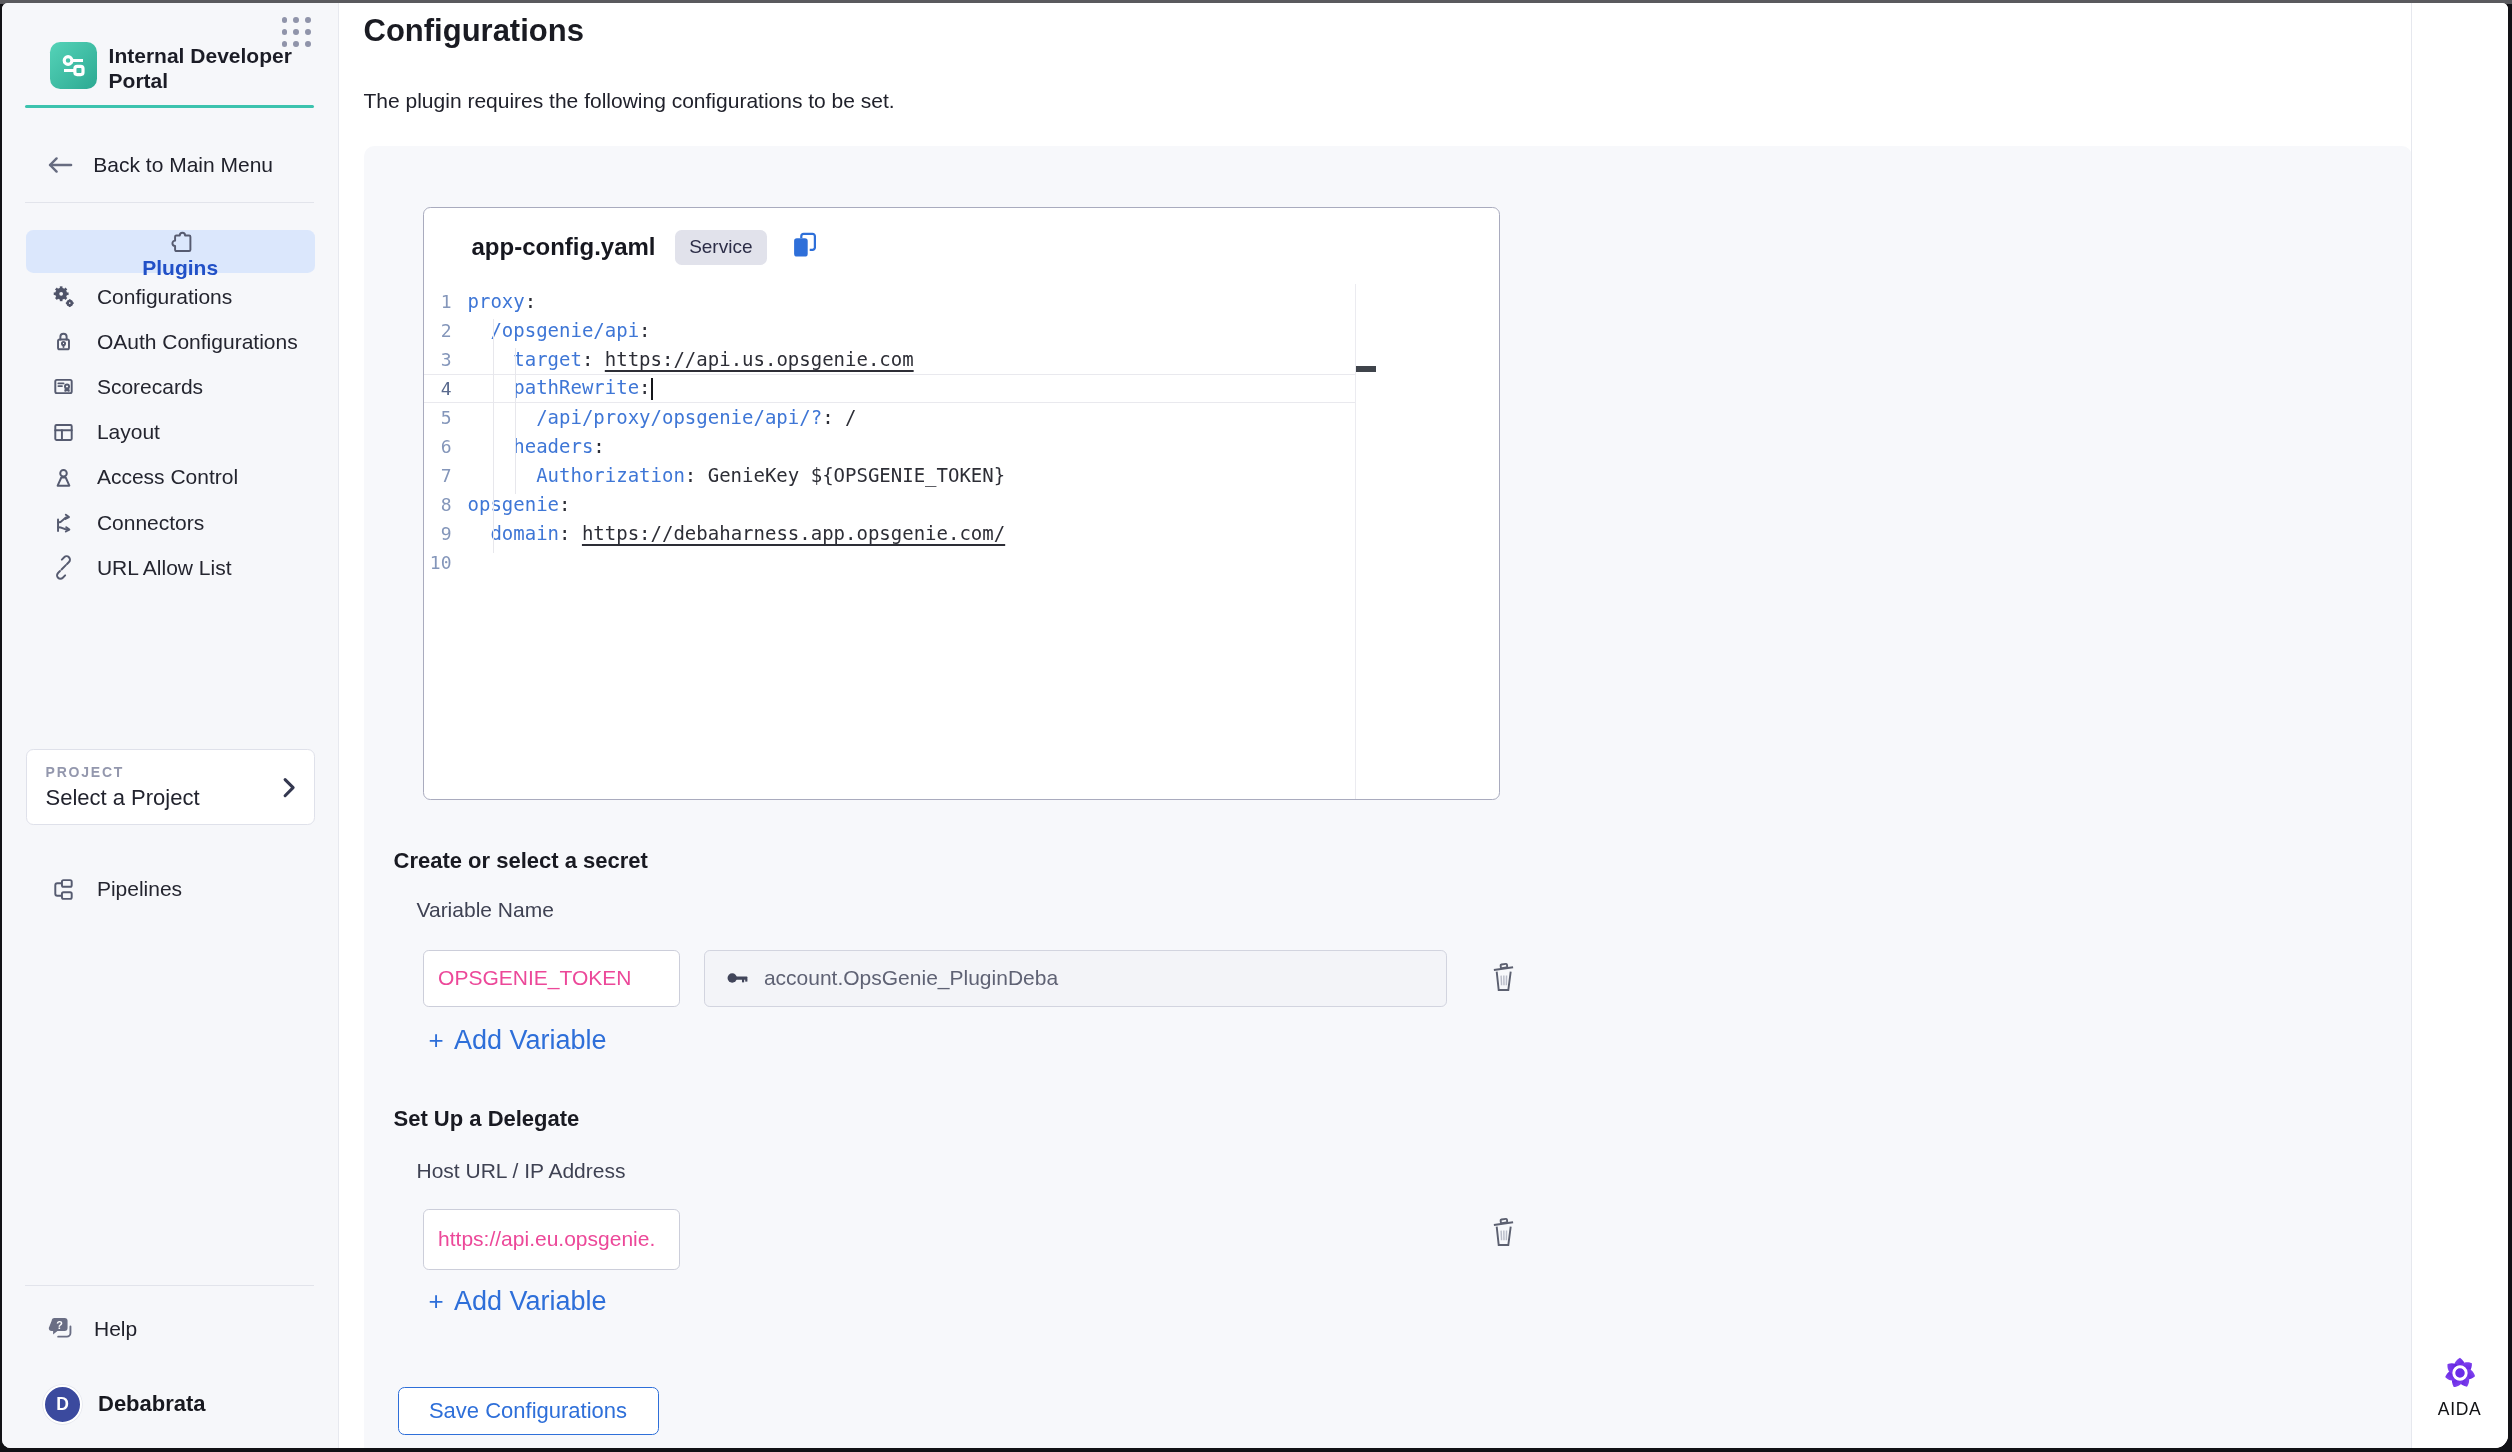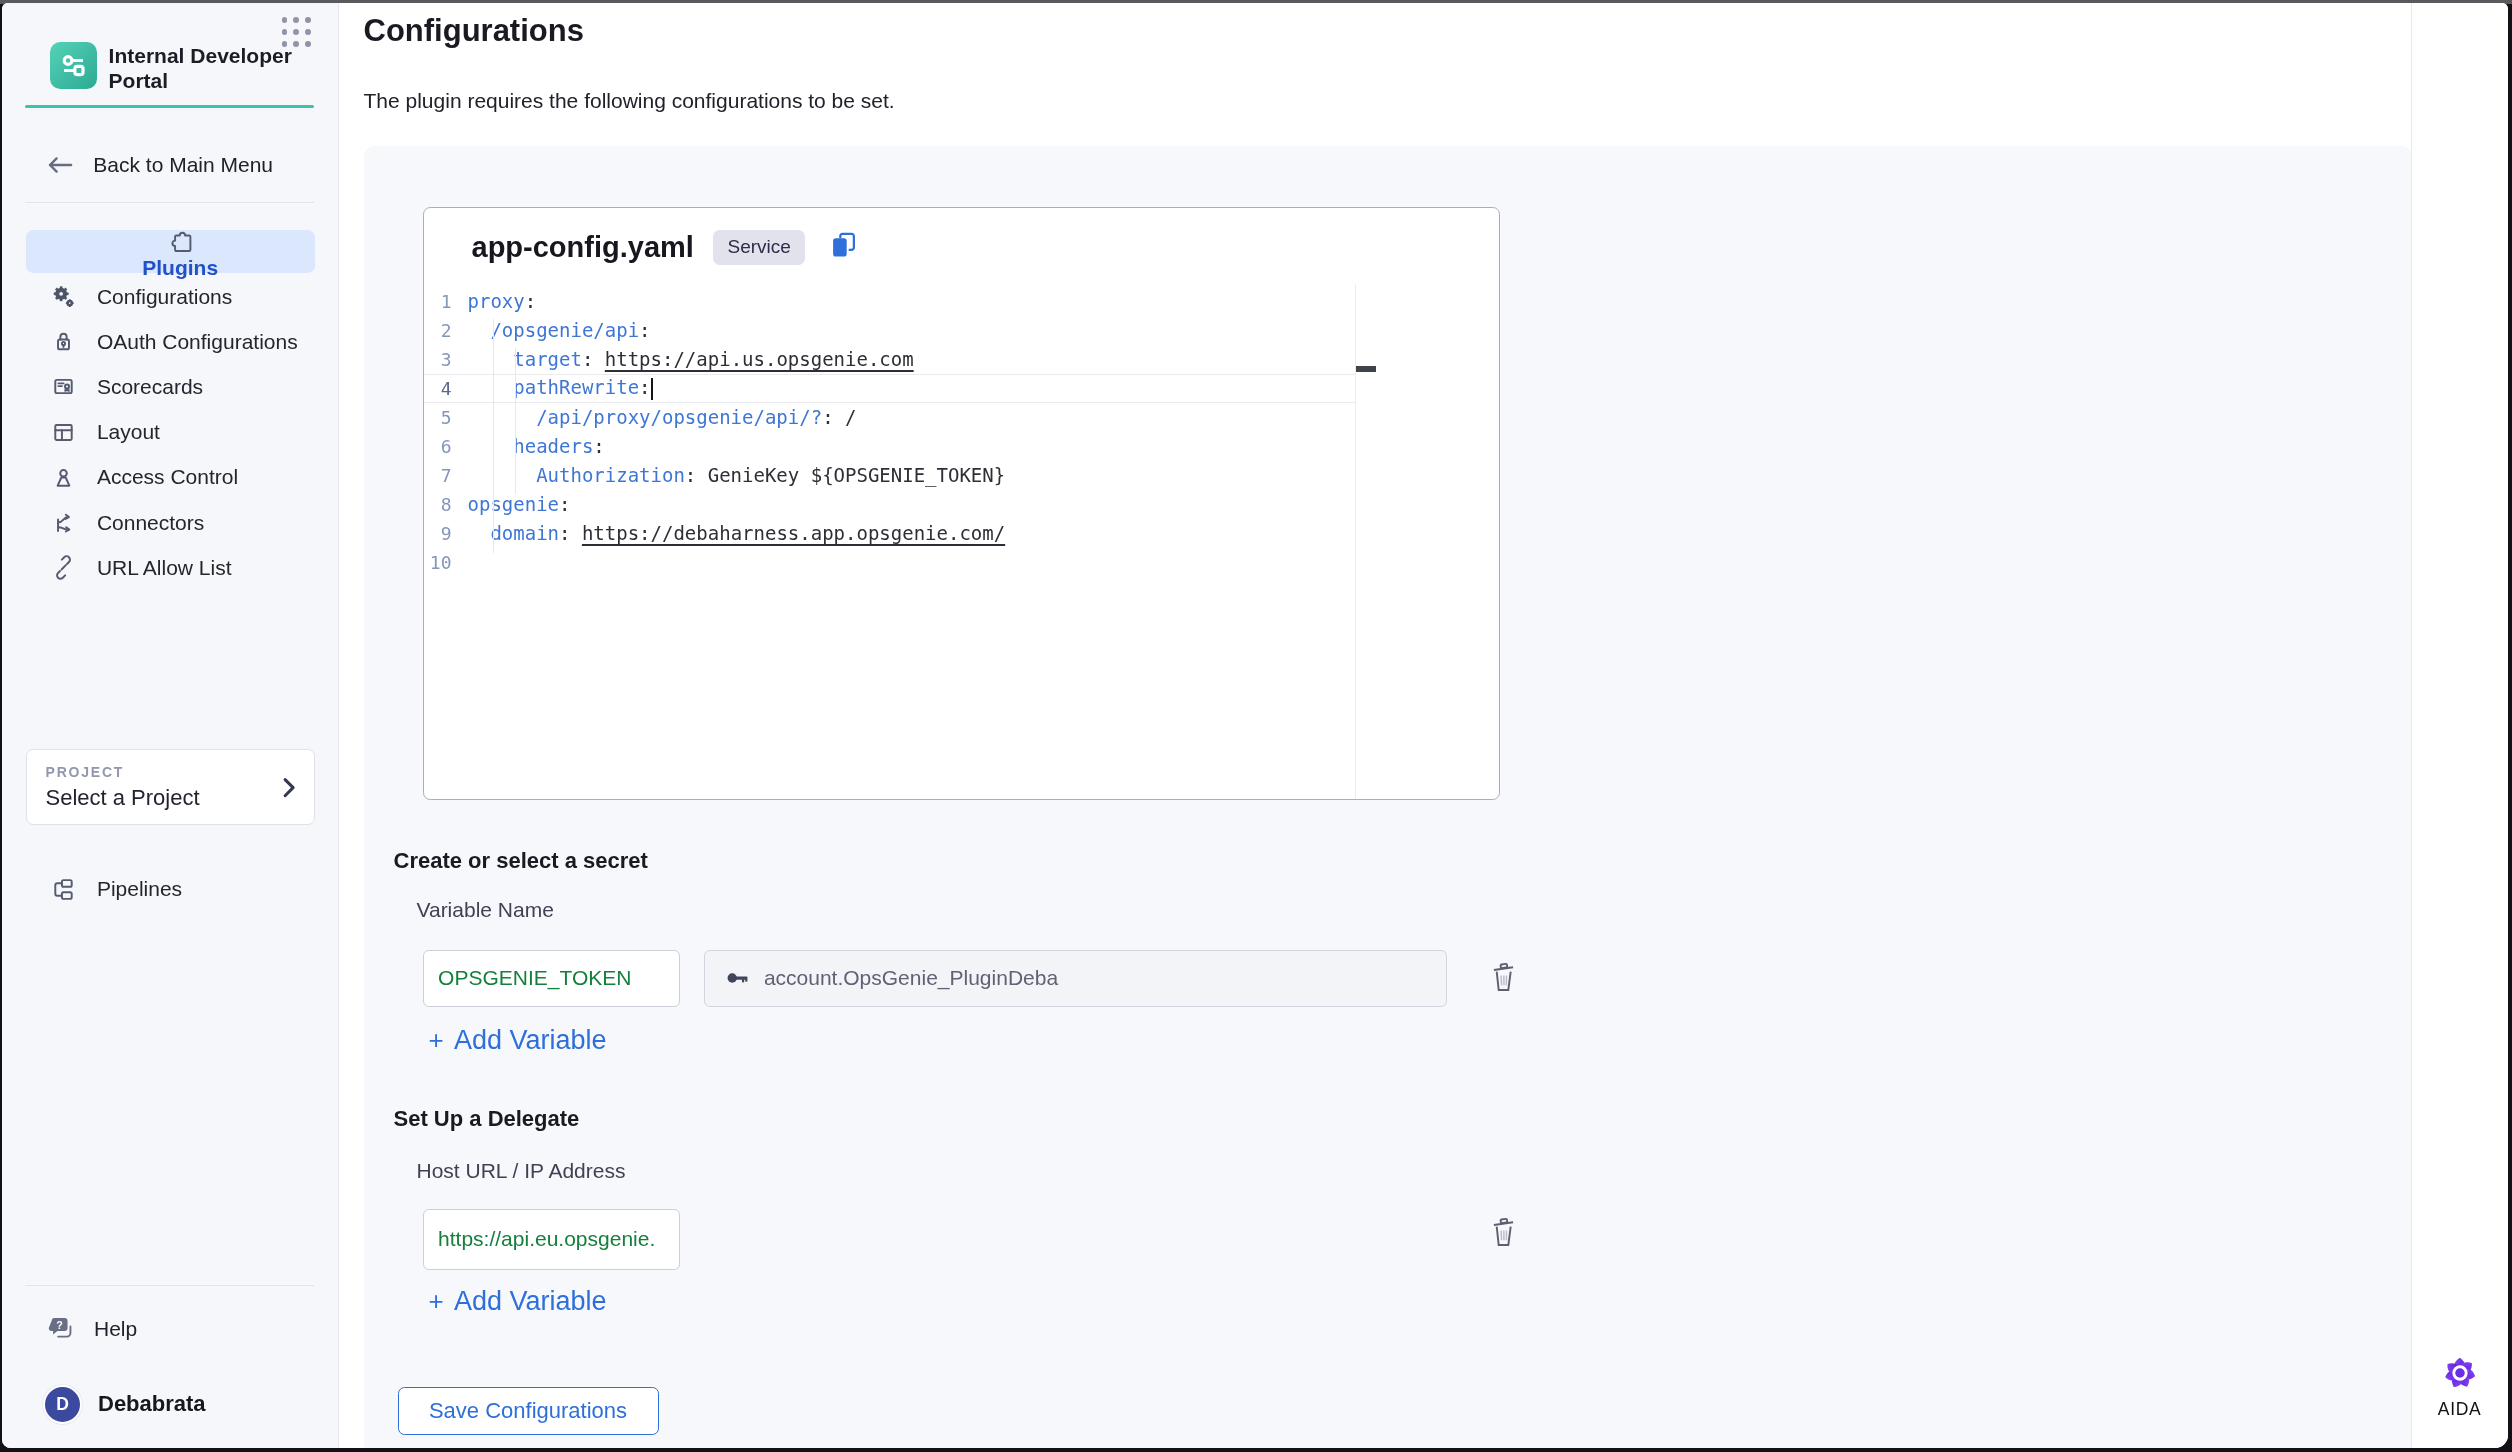--- a/index.html
+++ b/index.html
@@ -43,39 +43,39 @@
   .user-row{position:absolute;left:24px;top:1378px;width:289px;height:47px;display:flex;align-items:center;cursor:pointer;}
   .avatar{width:35px;height:35px;margin-left:17.5px;border-radius:50%;background:#3b4a9e;border:2.9px solid #ffffff;box-shadow:0 0 0 0.7px #e3e5ec;display:flex;align-items:center;justify-content:center;color:#fff;font-size:17.5px;font-weight:700;}
   .user-name{margin-left:16px;font-size:22px;font-weight:700;color:#17181f;text-align:center;}
   
   .main-title{position:absolute;left:362px;top:10.2px;font-size:31px;font-weight:700;color:#1a1b22;}
   .main-desc{position:absolute;left:362px;top:86px;font-size:21px;color:#20212b;}
   .panel{position:absolute;left:362px;top:143px;right:96px;bottom:0;background:#f7f8fb;border-radius:10.2px 10.2px 0 0;}
   
   .editor-card{position:absolute;left:59px;top:61px;width:1077px;height:593px;background:#fff;border:1.1px solid #a9abbe;border-radius:7.3px;box-sizing:border-box;}
   .editor-head{position:absolute;left:48px;top:22px;display:flex;align-items:center;}
-  .editor-filename{font-size:29px;font-weight:700;color:#16171f;}
+  .editor-filename{font-size:24px;font-weight:700;color:#16171f;}
   .editor-badge{margin-left:19px;background:#e1e2eb;color:#2c2d47;font-size:19px;padding:6.6px 14.6px;border-radius:6.6px;}
   .copy-btn{margin-left:23.4px;cursor:pointer;display:flex;}
   .code-area{position:absolute;left:0;top:76px;right:0;bottom:0;padding-top:2.9px;}
   .code-row{height:29px;display:flex;align-items:center;width:931px;box-sizing:border-box;font-family:"DejaVu Sans Mono",monospace;}
   .code-row .lno{width:44px;flex:0 0 auto;text-align:right;padding-right:16px;font-size:18px;color:#8496ba;box-sizing:border-box;}
   .code-row pre{margin:0;font-family:inherit;font-size:19px;color:#2d2e36;white-space:pre;}
   .code-row .tk-k{color:#3e76d6;}
   .code-row .tk-u{text-decoration:underline;text-underline-offset:3.6px;text-decoration-thickness:1.5px;}
   .code-row.active{border-top:1.5px solid #e9e9ee;border-bottom:1.5px solid #e9e9ee;background:#fff;}
   .code-row.active .lno{color:#5a6a8e;}
   .caret{display:inline-block;width:2.2px;height:22.6px;background:#15161a;vertical-align:middle;margin-left:0.7px;}
   .scroll-sep{position:absolute;left:931px;top:76px;bottom:0;width:0.7px;background:#ebebf0;}
   .scroll-dash{position:absolute;left:932px;top:158px;width:20.4px;height:5.8px;background:#3f444b;}
   .iguide{position:absolute;width:0.7px;background:#e7e7ec;}
   
   .sec-heading{position:absolute;left:30px;font-size:22px;font-weight:700;color:#191a22;}
   .sec-label{position:absolute;left:53px;font-size:21px;color:#3f4253;}
-  .txt-input{position:absolute;left:59px;width:257px;height:57px;box-sizing:border-box;background:#fff;border:1.1px solid #ccceda;border-radius:5.8px;font-size:21px;color:#15803d;padding:0 14.6px;font-family:"Liberation Sans",sans-serif;outline:none;}
+  .txt-input{position:absolute;left:59px;width:257px;height:57px;box-sizing:border-box;background:#fff;border:1.1px solid #ccceda;border-radius:5.8px;font-size:21px;color:#ec4899;padding:0 14.6px;font-family:"Liberation Sans",sans-serif;outline:none;}
   .secret-box{position:absolute;left:340px;top:804px;width:743px;height:57px;box-sizing:border-box;background:#f3f4f8;border:1.1px solid #d2d4df;border-radius:5.8px;display:flex;align-items:center;padding-left:20.4px;cursor:pointer;}
   .secret-ref{margin-left:13px;font-size:21px;color:#5f6274;}
   .tag-box{position:absolute;left:340px;top:1063px;width:727px;height:61px;box-sizing:border-box;background:#fff;border:1.1px solid #ccceda;border-radius:5.8px;display:flex;align-items:center;padding-left:11.7px;cursor:text;}
   .tag-chip{background:#dcebf8;border-radius:5.1px;padding:7.3px 13px;display:flex;align-items:center;}
   .tag-chip span{font-size:21px;color:#2e76b5;}
   .tag-chip .x{margin-left:11.7px;font-size:20.4px;color:#8fa0b2;cursor:pointer;line-height:1;}
   .trash-btn{position:absolute;left:1124px;width:32px;height:35px;cursor:pointer;display:flex;align-items:center;justify-content:center;background:none;border:none;padding:0;}
   .add-link{position:absolute;left:65px;display:flex;align-items:center;cursor:pointer;}
   .add-link .plus{font-size:26px;color:#2e6fd9;font-weight:400;line-height:1;}
   .add-link .alabel{margin-left:10.2px;font-size:27px;color:#2e6fd9;}

